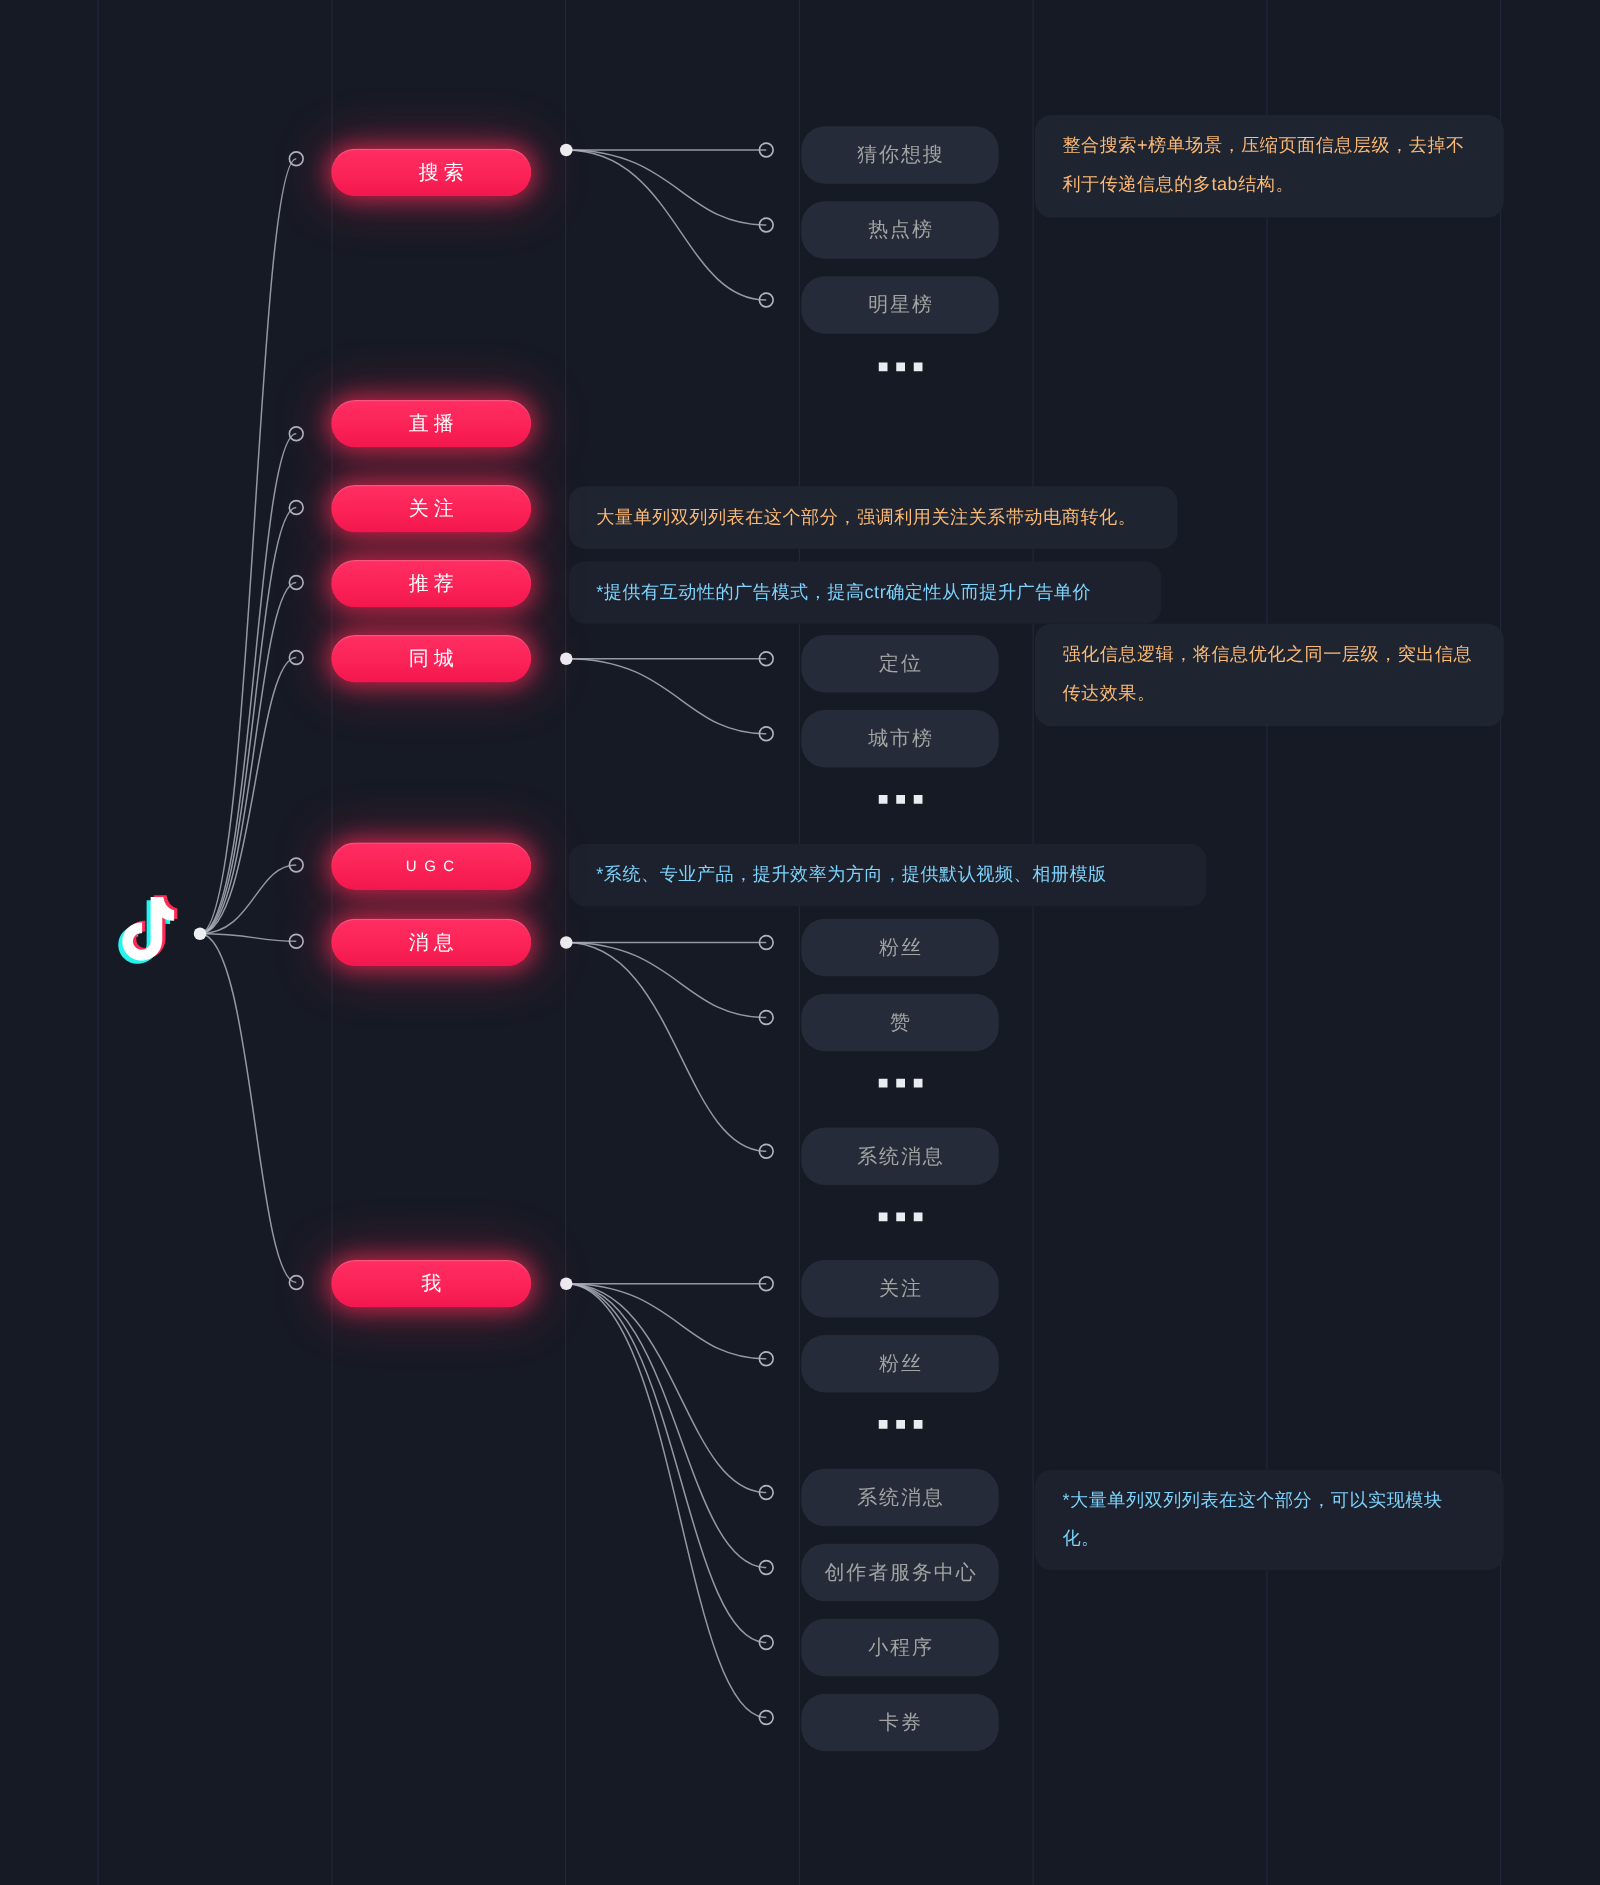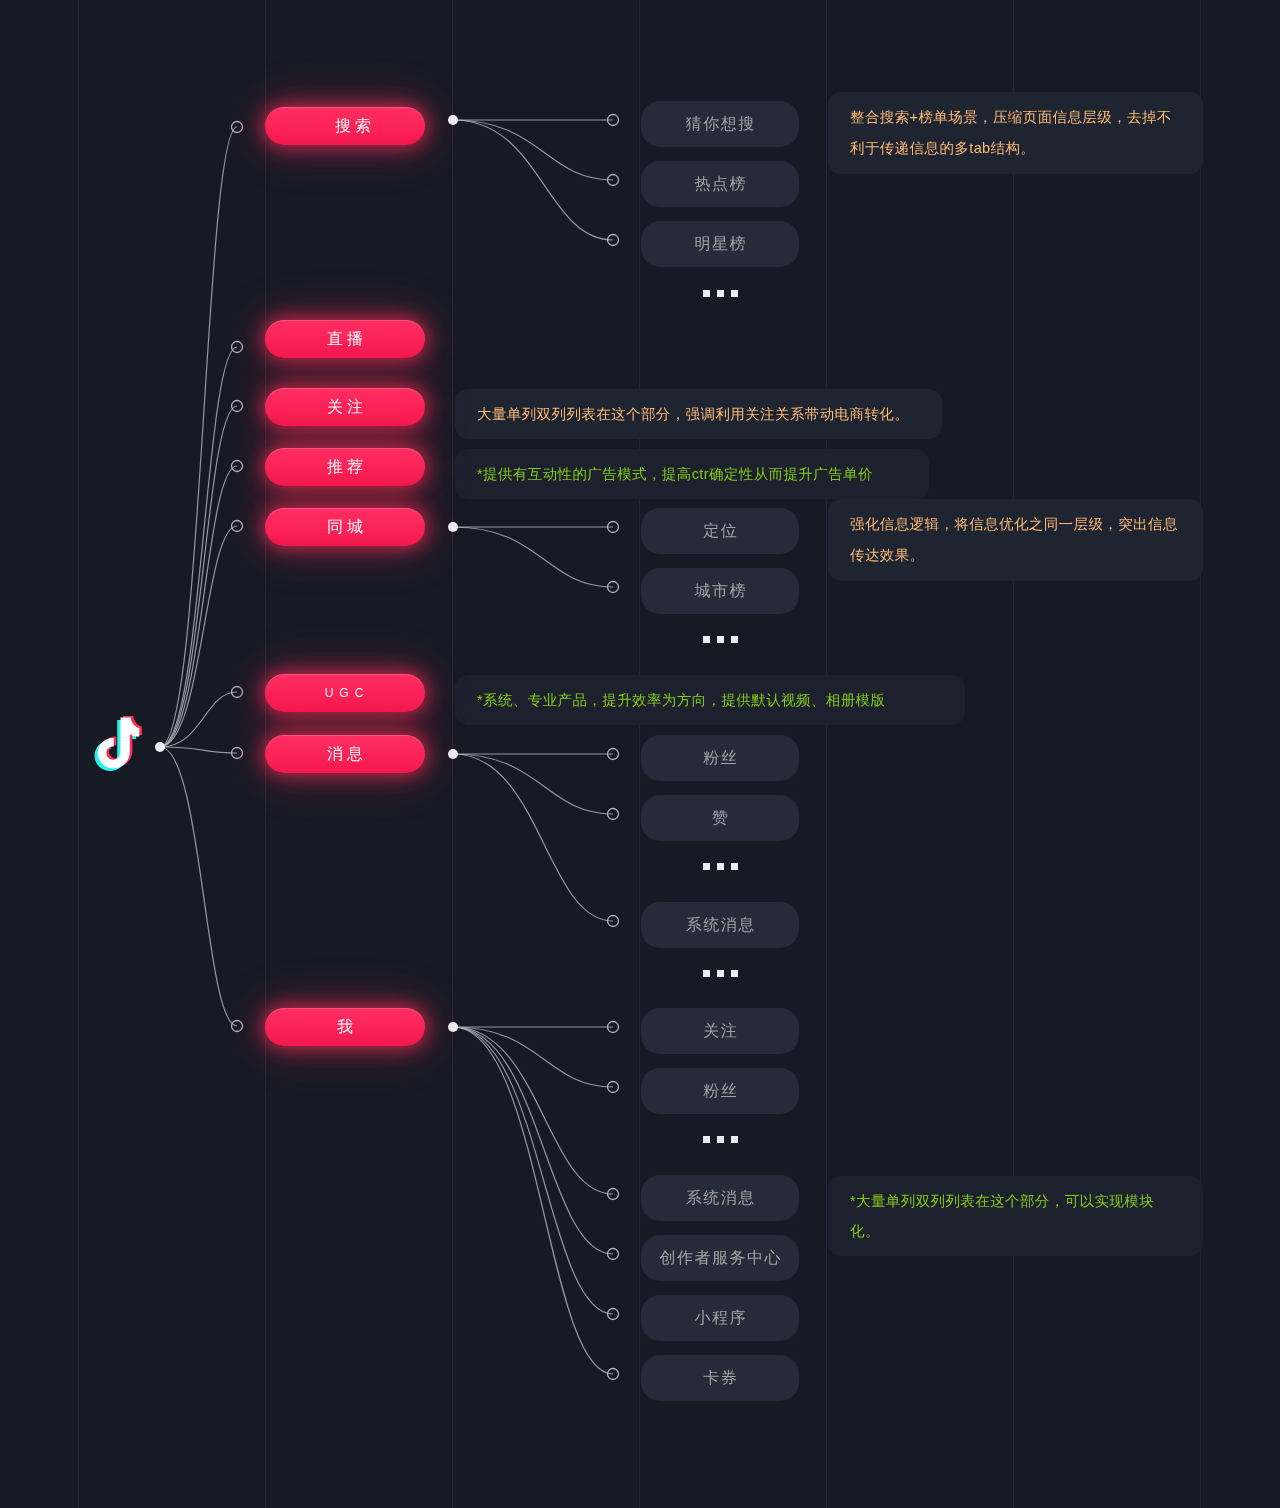--- a/index.html
+++ b/index.html
@@ -124,21 +124,21 @@
     border-radius: 13px;
     background: #1F2431;
     color: #fdba74;
     font-size: 14.5px;
     line-height: 30px;
     padding: 10px 22px;
     letter-spacing: 0.4px;
     z-index: 2;
   }
   .annot.dim {
-    color: #84cc16;
+    color: #7dd3fc;
     background: #1C212D;
   }
   .annot.two-line { line-height: 31px; }
 </style>
 </head>
 <body>
 
 <div id="stage">
 
   <div id="grid-layer">
@@ -205,21 +205,21 @@
 
   <div class="tiktok-logo">
     <svg viewBox="0 0 68 68" xmlns="http://www.w3.org/2000/svg">
       <path d="M40.5 5.5h8.2c.6 5.2 3.6 9.3 8.6 10.6v8.4c-3.4.2-6.7-.7-9.5-2.6v17.9c0 9.6-7.4 16.6-16.4 16.6-8.5 0-15.6-6.7-15.6-15.3 0-8.8 7.2-15.5 15.9-15.1v8.6c-3.9-.5-7.3 2.3-7.3 6.3 0 3.8 3.1 6.8 6.9 6.8 4 0 7.2-3 7.2-7.4V5.5z" fill="#25F4EE" transform="translate(-3.2,2.6)"></path>
       <path d="M40.5 5.5h8.2c.6 5.2 3.6 9.3 8.6 10.6v8.4c-3.4.2-6.7-.7-9.5-2.6v17.9c0 9.6-7.4 16.6-16.4 16.6-8.5 0-15.6-6.7-15.6-15.3 0-8.8 7.2-15.5 15.9-15.1v8.6c-3.9-.5-7.3 2.3-7.3 6.3 0 3.8 3.1 6.8 6.9 6.8 4 0 7.2-3 7.2-7.4V5.5z" fill="#FE2C55" transform="translate(2.6,-1.4)"></path>
       <path d="M40.5 5.5h8.2c.6 5.2 3.6 9.3 8.6 10.6v8.4c-3.4.2-6.7-.7-9.5-2.6v17.9c0 9.6-7.4 16.6-16.4 16.6-8.5 0-15.6-6.7-15.6-15.3 0-8.8 7.2-15.5 15.9-15.1v8.6c-3.9-.5-7.3 2.3-7.3 6.3 0 3.8 3.1 6.8 6.9 6.8 4 0 7.2-3 7.2-7.4V5.5z" fill="#FFFFFF"></path>
     </svg>
   </div>
 
   <div id="nodes-layer">
-      <div class="node-main" style="left: 265px; top: 107px; padding-left: 16px;">搜索</div>
+      <div class="node-main" style="left: 265px; top: 119px; padding-left: 16px;">搜索</div>
       <div class="node-sub" style="top: 101px;">猜你想搜</div>
       <div class="node-sub" style="top: 161px;">热点榜</div>
       <div class="node-sub" style="top: 221px;">明星榜</div>
       <div class="ellipsis" style="top: 286px;">
         <i></i>
         <i></i>
         <i></i>
       </div>
       <div class="annot two-line" style="left: 828px; top: 92px; width: 375px;">整合搜索+榜单场景，压缩页面信息层级，去掉不利于传递信息的多tab结构。</div>
       <div class="node-main" style="left: 265px; top: 320px;">直播</div>

